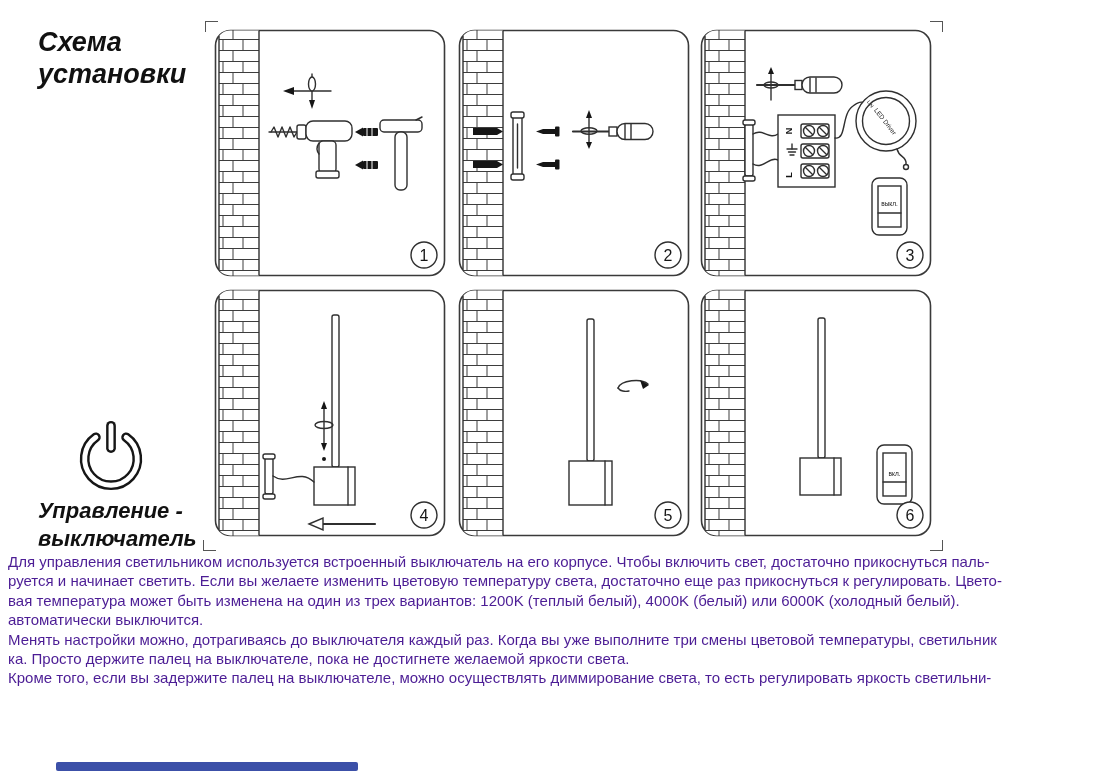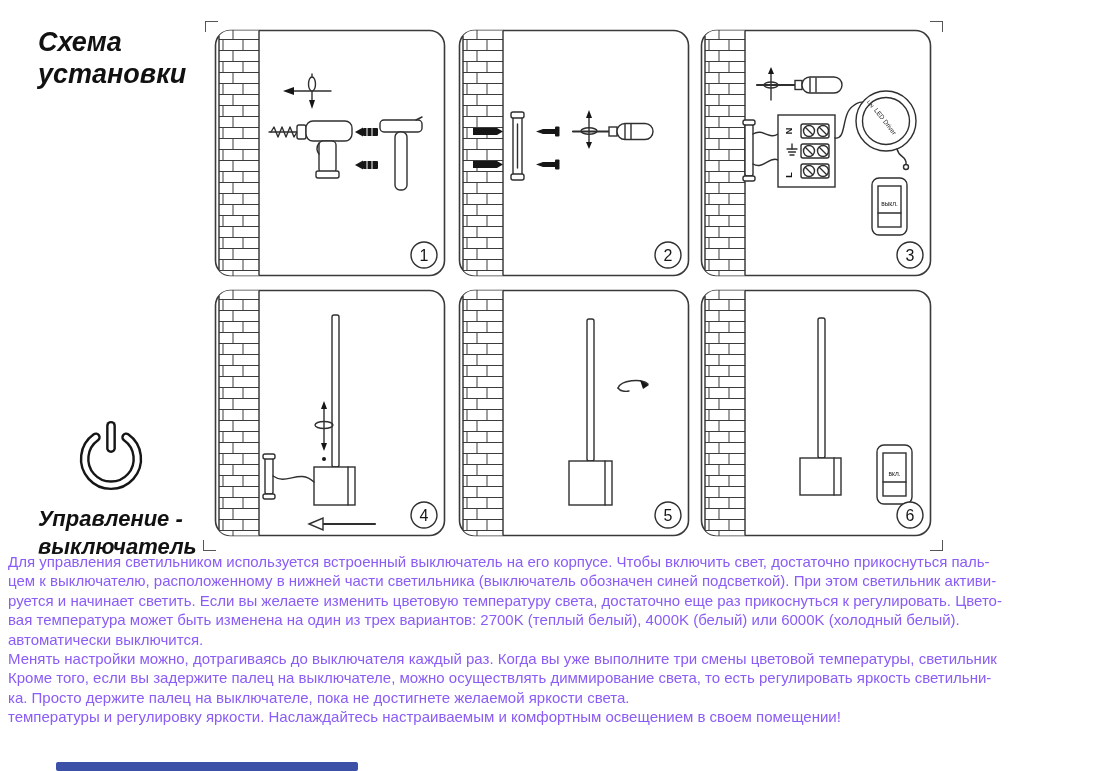--- a/index.html
+++ b/index.html
@@ -1,24 +1,24 @@
 <!DOCTYPE html>
 <html><head>
 <meta charset="utf-8">
 <style>
   html,body{margin:0;padding:0;background:#fff;}
   #page{position:relative;width:1104px;height:771px;background:#fff;overflow:hidden;
         font-family:"Liberation Sans", sans-serif;color:#1d1d1d;}
   .page-title{position:absolute;left:38px;top:26px;max-width:180px;
         font-size:27px;line-height:1.2;font-weight:bold;font-style:italic;color:#111;}
   .control-label{position:absolute;left:38px;top:497px;max-width:190px;
-        font-size:22px;line-height:1.27;font-weight:bold;font-style:italic;color:#111;margin-top:8px;}
+        font-size:22px;line-height:1.27;font-weight:bold;font-style:italic;color:#111;}
   .power-wrap{position:absolute;left:72px;top:414px;width:78px;height:82px;}
   .bodytext{position:absolute;left:8px;top:552px;width:1092px;font-size:15px;
-        line-height:19.4px;color:#8b5cf6;}
+        line-height:19.4px;color:#4c1d95;}
   .bodytext div{white-space:nowrap;}
   .pnl{position:absolute;width:234px;height:250px;}
   #p1{left:213px;top:28px;} #p2{left:457px;top:28px;} #p3{left:699px;top:28px;}
   #p4{left:213px;top:288px;} #p5{left:457px;top:288px;} #p6{left:699px;top:288px;}
   .pnl .bd{fill:#fff;stroke:#3a3a3a;stroke-width:1.6;}
   .pnl .s{fill:none;stroke:#2f2f2f;stroke-width:1.4;stroke-linecap:round;stroke-linejoin:round;}
   .pnl .s2{fill:none;stroke:#2f2f2f;stroke-width:2.2;stroke-linecap:round;}
   .pnl .dk{fill:#161616;stroke:none;}
   .pnl .wt{fill:#fff;stroke:#2f2f2f;stroke-width:1.4;}
   .pnl .txt{fill:#161616;stroke:none;font-family:"Liberation Sans",sans-serif;}
@@ -321,24 +321,22 @@
       <path d="M24.5,21.9 A27,27 0 1 0 55.5,21.9" fill="none" stroke="#161616" stroke-width="10" stroke-linecap="round"></path>
       <path d="M24.5,21.9 A27,27 0 1 0 55.5,21.9" fill="none" stroke="#ffffff" stroke-width="5" stroke-linecap="round"></path>
       <rect x="35" y="5" width="10" height="33" rx="5" fill="#161616"></rect>
       <rect x="37.5" y="7.5" width="5" height="28" rx="2.5" fill="#ffffff"></rect>
     </svg>
   </div>
   <div class="control-label">Управление - выключатель</div>
 
   <div class="bodytext">
     <div>Для управления светильником используется встроенный выключатель на его корпусе. Чтобы включить свет, достаточно прикоснуться паль-</div>
-    <div>цем к выключателю, расположенному в нижней части светильника (выключатель обозначен синей подсветкой). При этом светильник активи-</div>
     <div>руется и начинает светить. Если вы желаете изменить цветовую температуру света, достаточно еще раз прикоснуться к регулировать. Цвето-</div>
-    <div>вая температура может быть изменена на один из трех вариантов: 2700K (теплый белый), 4000K (белый) или 6000K (холодный белый).</div>
+    <div>вая температура может быть изменена на один из трех вариантов: 1200K (теплый белый), 4000K (белый) или 6000K (холодный белый).</div>
     <div>автоматически выключится.</div>
     <div>Менять настройки можно, дотрагиваясь до выключателя каждый раз. Когда вы уже выполните три смены цветовой температуры, светильник</div>
+    <div>ка. Просто держите палец на выключателе, пока не достигнете желаемой яркости света.</div>
     <div>Кроме того, если вы задержите палец на выключателе, можно осуществлять диммирование света, то есть регулировать яркость светильни-</div>
-    <div>ка. Просто держите палец на выключателе, пока не достигнете желаемой яркости света.</div>
-    <div>температуры и регулировку яркости. Наслаждайтесь настраиваемым и комфортным освещением в своем помещении!</div>
   </div>
 
   <div class="bluebar"></div>
 </div>
 
 </body></html>

